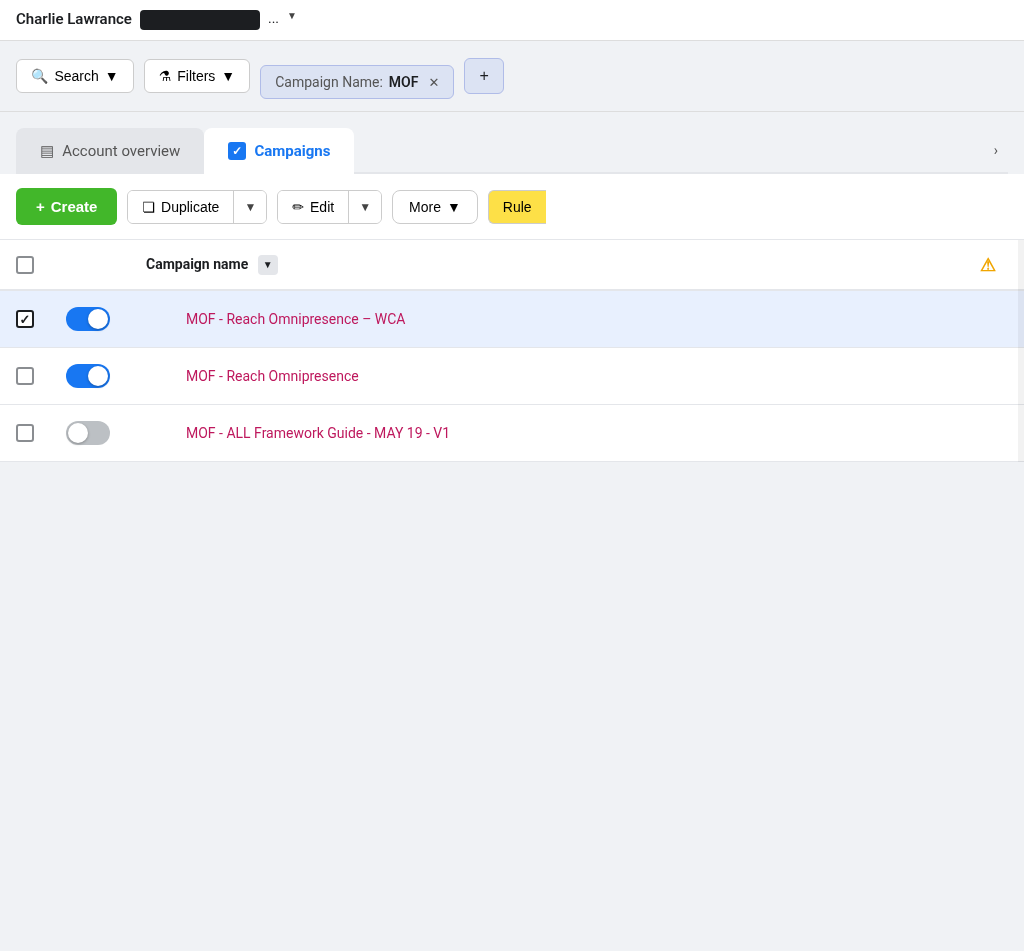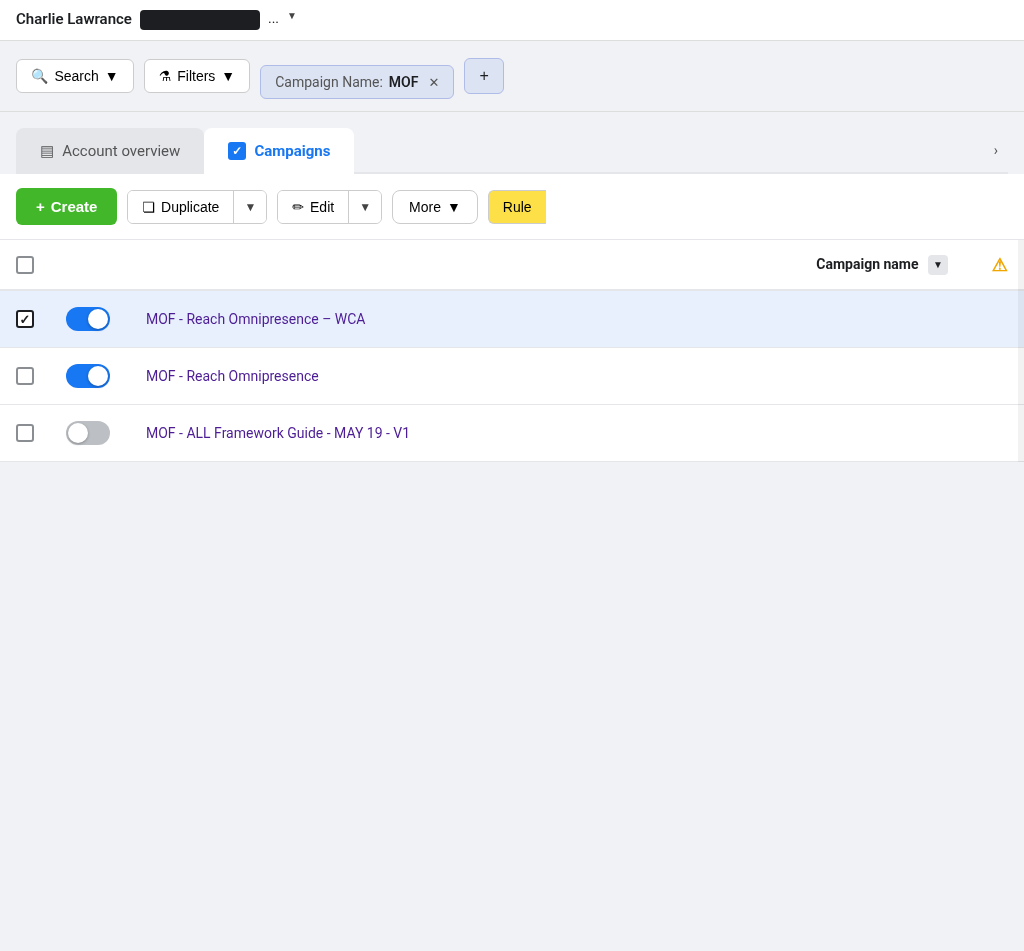--- a/index.html
+++ b/index.html
@@ -200,21 +200,21 @@
 
     
     .campaigns-table {
       width: 100%;
       border-collapse: collapse;
     }
     .campaigns-table th {
       background: #fff;
       border-bottom: 2px solid #e4e6ea;
       padding: 14px 16px;
-      text-align: right;
+      text-align: left;
       font-weight: 700;
       font-size: 14px;
       color: #1c1e21;
       white-space: nowrap;
     }
     .campaigns-table td {
       padding: 16px 16px;
       border-bottom: 1px solid #e4e6ea;
       vertical-align: middle;
     }
@@ -270,23 +270,24 @@
       background: #fff;
       position: absolute;
       transition: left 0.15s;
       box-shadow: 0 1px 3px rgba(0,0,0,0.3);
     }
     .toggle.on .toggle-thumb { left: 22px; }
     .toggle.off .toggle-thumb { left: 2px; }
 
     
     .campaign-link {
-      color: #4c1d95;
+      color: #be185d;
       text-decoration: none;
       font-size: 14px;
+      margin-left: 40px;
     }
 
     
     .sort-icon {
       display: inline-flex;
       align-items: center;
       justify-content: center;
       width: 20px;
       height: 20px;
       background: #e4e6ea;

